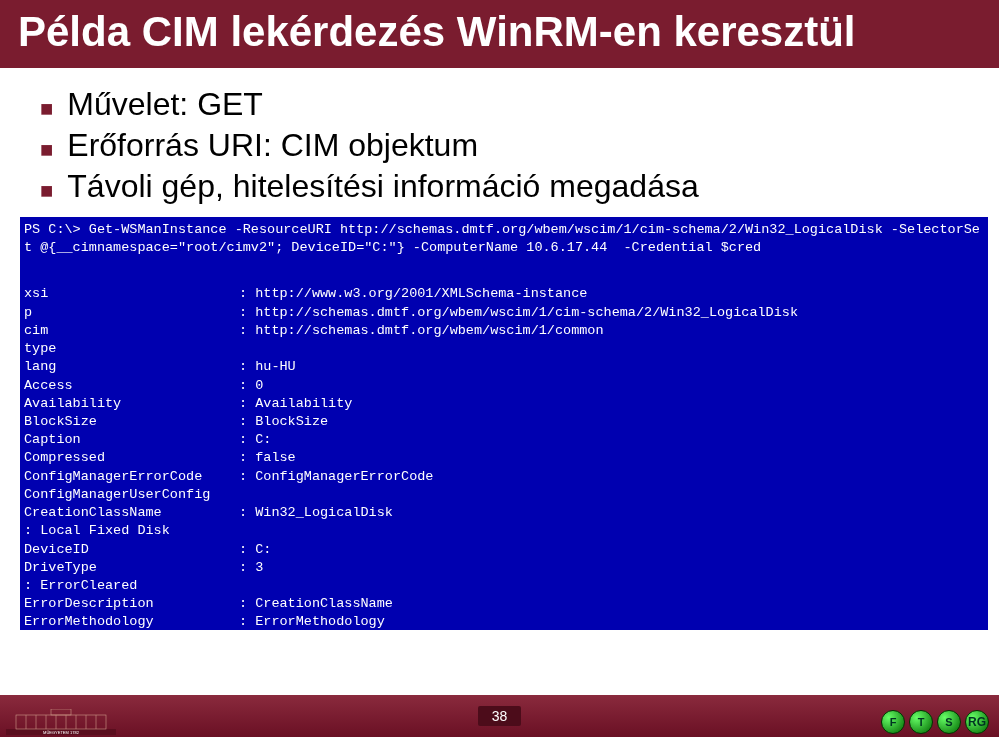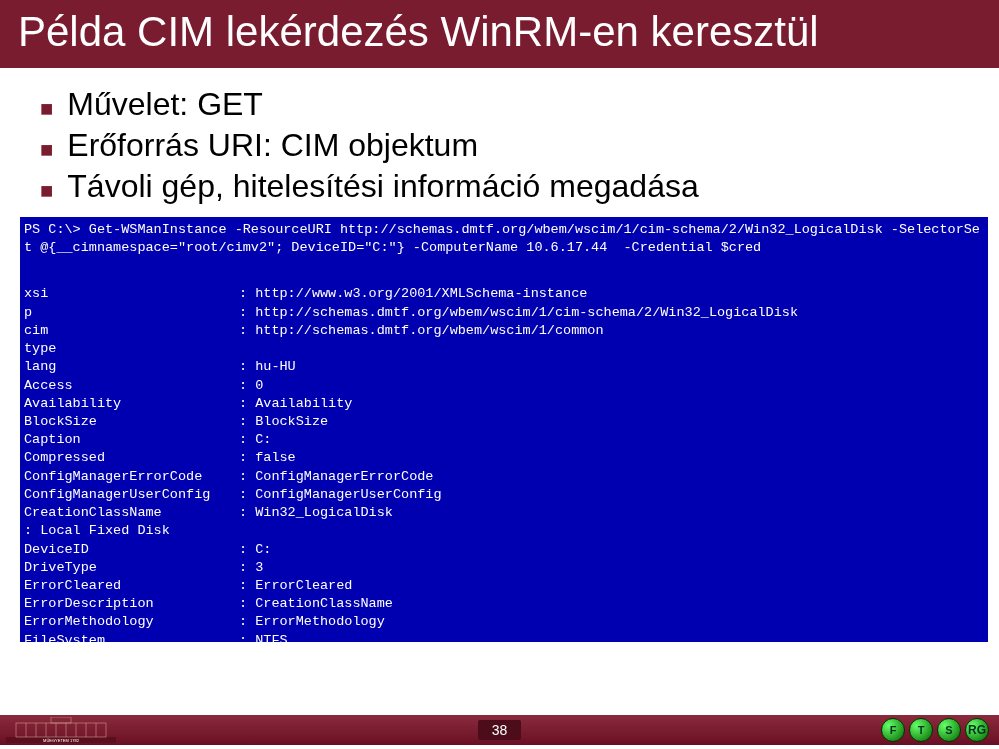--- a/index.html
+++ b/index.html
@@ -1,27 +1,27 @@
 <!DOCTYPE html>
 <html><head>
 <meta charset="utf-8">
 <style>
   html,body{margin:0;padding:0;width:999px;height:749px;font-family:"Segoe UI",Arial,sans-serif;background:#fff;overflow:hidden}
   .slide{width:999px;height:749px;position:relative;display:flex;flex-direction:column}
-  .title-bar{background:#7a1c2f;color:#fff;font-size:42px;padding:8px 11px 12px 18px;font-weight:400}
+  .title-bar{background:#7a1c2f;color:#fff;font-size:42px;padding:8px 11px 12px 18px;font-weight:700}
   .content{flex:1;padding:14px 22px 0 40px}
   .bullet{display:flex;align-items:flex-start;font-size:32px;color:#000;margin:4px 0}
   .bullet .bmark{color:#7a1c2f;font-size:22px;margin-right:14px;margin-top:10px}
-  .terminal{margin:12px 0 0 -20px;background:#0000b0;color:#fff;font-family:"Lucida Console","Courier New",monospace;font-size:13.5px;line-height:1.35;padding:4px 4px 16px 4px;width:960px;height:405px;overflow:hidden}
+  .terminal{margin:12px 0 0 -20px;background:#0000b0;color:#fff;font-family:"Lucida Console","Courier New",monospace;font-size:13.5px;line-height:1.35;padding:4px 4px 4px 4px;width:960px;height:405px;overflow:hidden}
   .terminal .cmd{white-space:pre-wrap;word-break:break-all}
   .terminal .rows{margin-top:28px}
   .terminal .row{display:flex}
   .terminal .k{width:215px;white-space:pre}
   .terminal .v{white-space:pre}
-  .footer{position:absolute;bottom:4px;left:0;right:0;height:30px;background:linear-gradient(#8a2a3d,#6a1024);display:flex;align-items:center;justify-content:center}
+  .footer{position:absolute;bottom:12px;left:0;right:0;height:42px;background:linear-gradient(#8a2a3d,#6a1024);display:flex;align-items:center;justify-content:center}
   .footer .page{background:#4c0c1a;color:#fff;font-size:14px;padding:2px 14px;border-radius:2px}
   .footer .left-img{position:absolute;left:6px;bottom:2px;display:flex;align-items:flex-end}
   .footer .arch{width:110px;height:26px}
   .footer .right-ic{position:absolute;right:10px;bottom:3px;display:flex;gap:4px}
   .fic{width:22px;height:22px;border-radius:50%;background:radial-gradient(circle at 30% 30%,#6f6,#060);display:flex;align-items:center;justify-content:center;color:#032;font-size:11px;font-weight:bold;font-family:Arial;border:1px solid #030}
 </style>
 </head>
 <body>
 
 <div class="slide">
@@ -82,39 +82,37 @@
           <div class="row">
             <span class="k">Compressed</span>
             <span class="v">: false</span>
           </div>
           <div class="row">
             <span class="k">ConfigManagerErrorCode</span>
             <span class="v">: ConfigManagerErrorCode</span>
           </div>
           <div class="row">
             <span class="k">ConfigManagerUserConfig</span>
-            <span class="v">: ConfigManagerUserConfig</span>
           </div>
           <div class="row">
             <span class="k">CreationClassName</span>
             <span class="v">: Win32_LogicalDisk</span>
           </div>
           <div class="row">
             <span class="v">: Local Fixed Disk</span>
           </div>
           <div class="row">
             <span class="k">DeviceID</span>
             <span class="v">: C:</span>
           </div>
           <div class="row">
             <span class="k">DriveType</span>
             <span class="v">: 3</span>
           </div>
           <div class="row">
-            <span class="k">ErrorCleared</span>
             <span class="v">: ErrorCleared</span>
           </div>
           <div class="row">
             <span class="k">ErrorDescription</span>
             <span class="v">: CreationClassName</span>
           </div>
           <div class="row">
             <span class="k">ErrorMethodology</span>
             <span class="v">: ErrorMethodology</span>
           </div>

